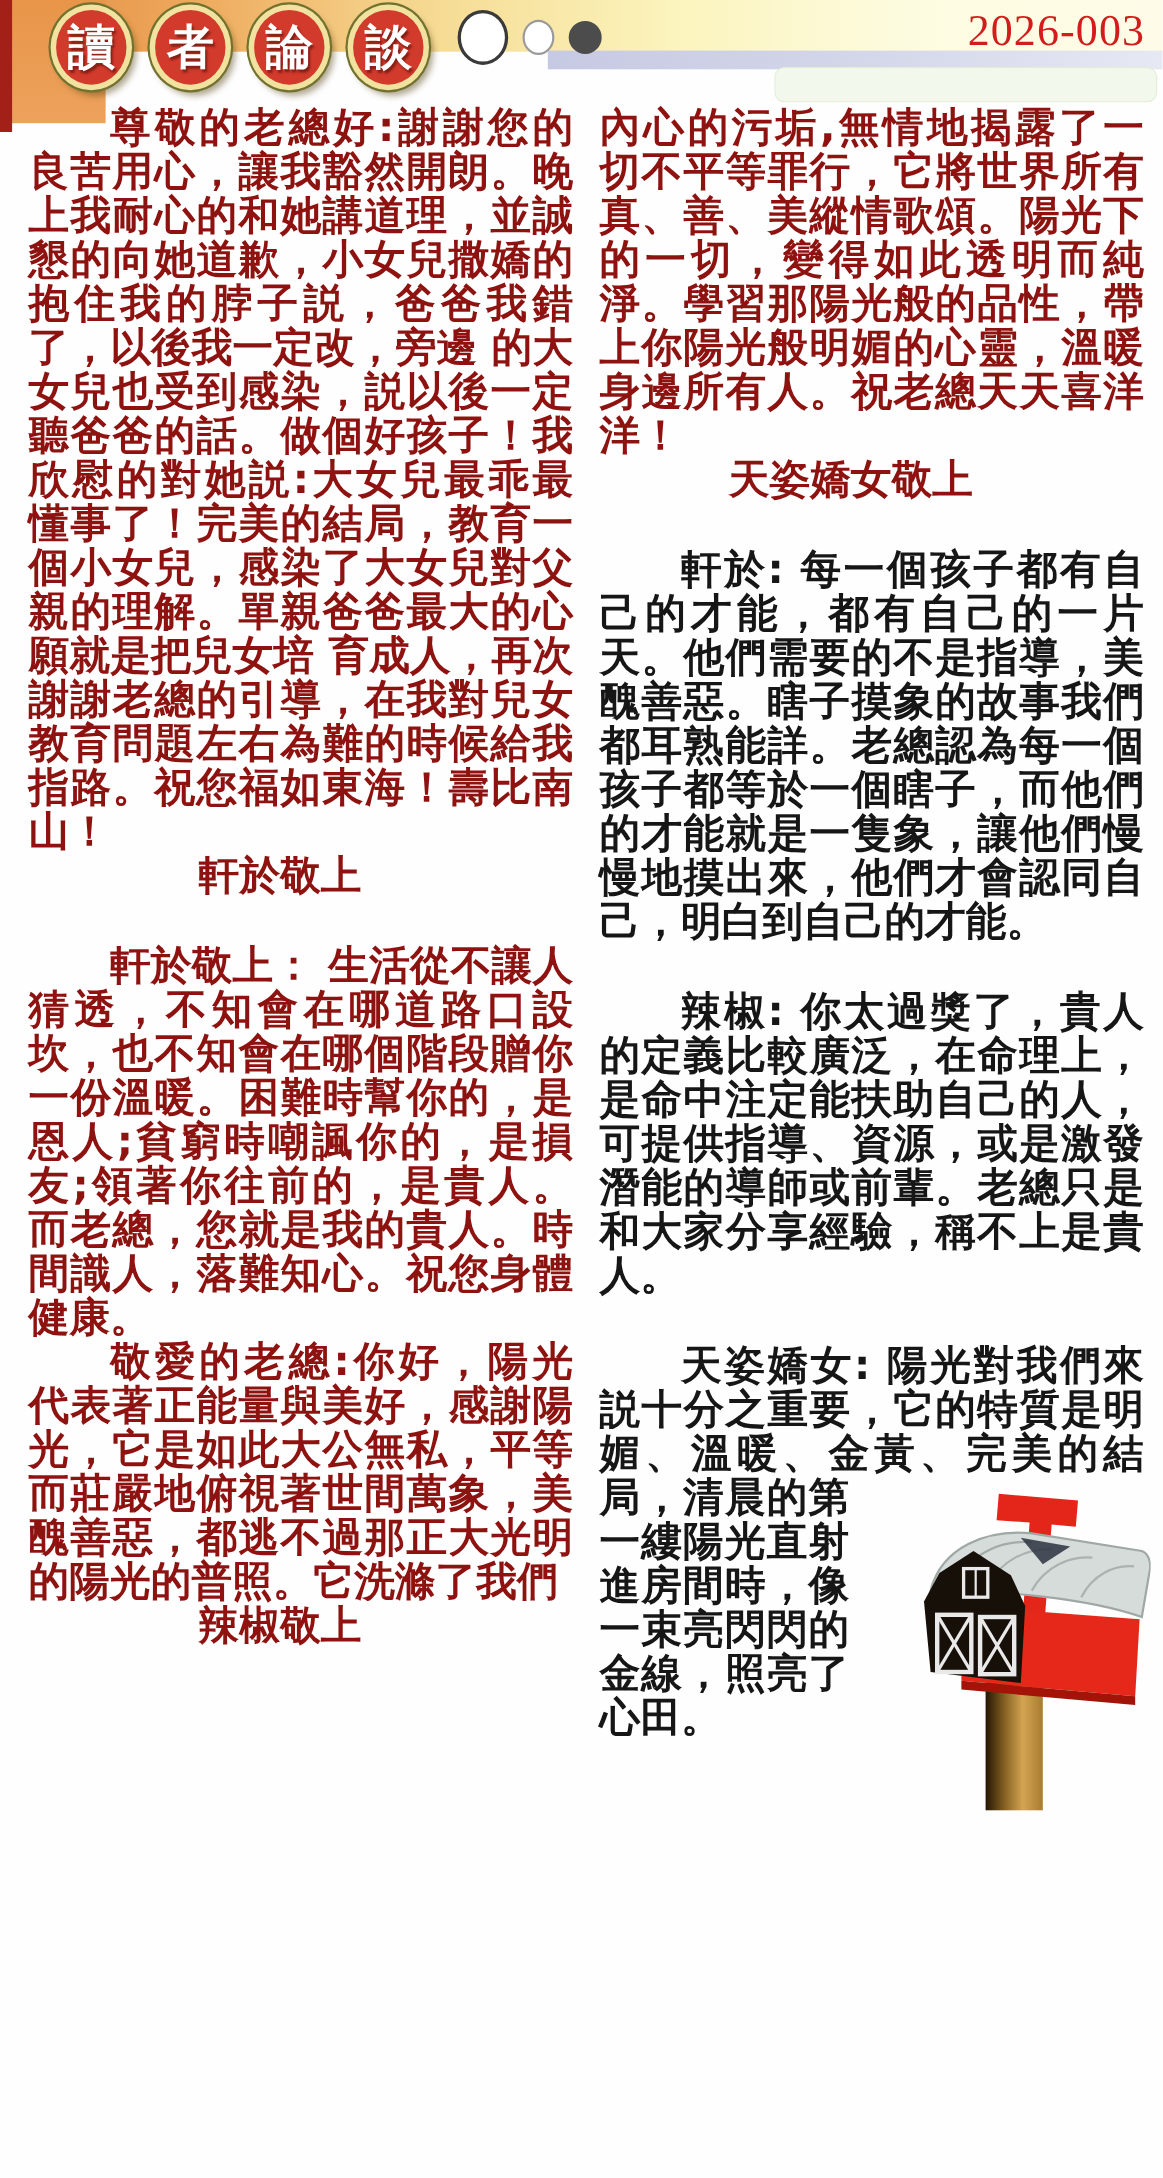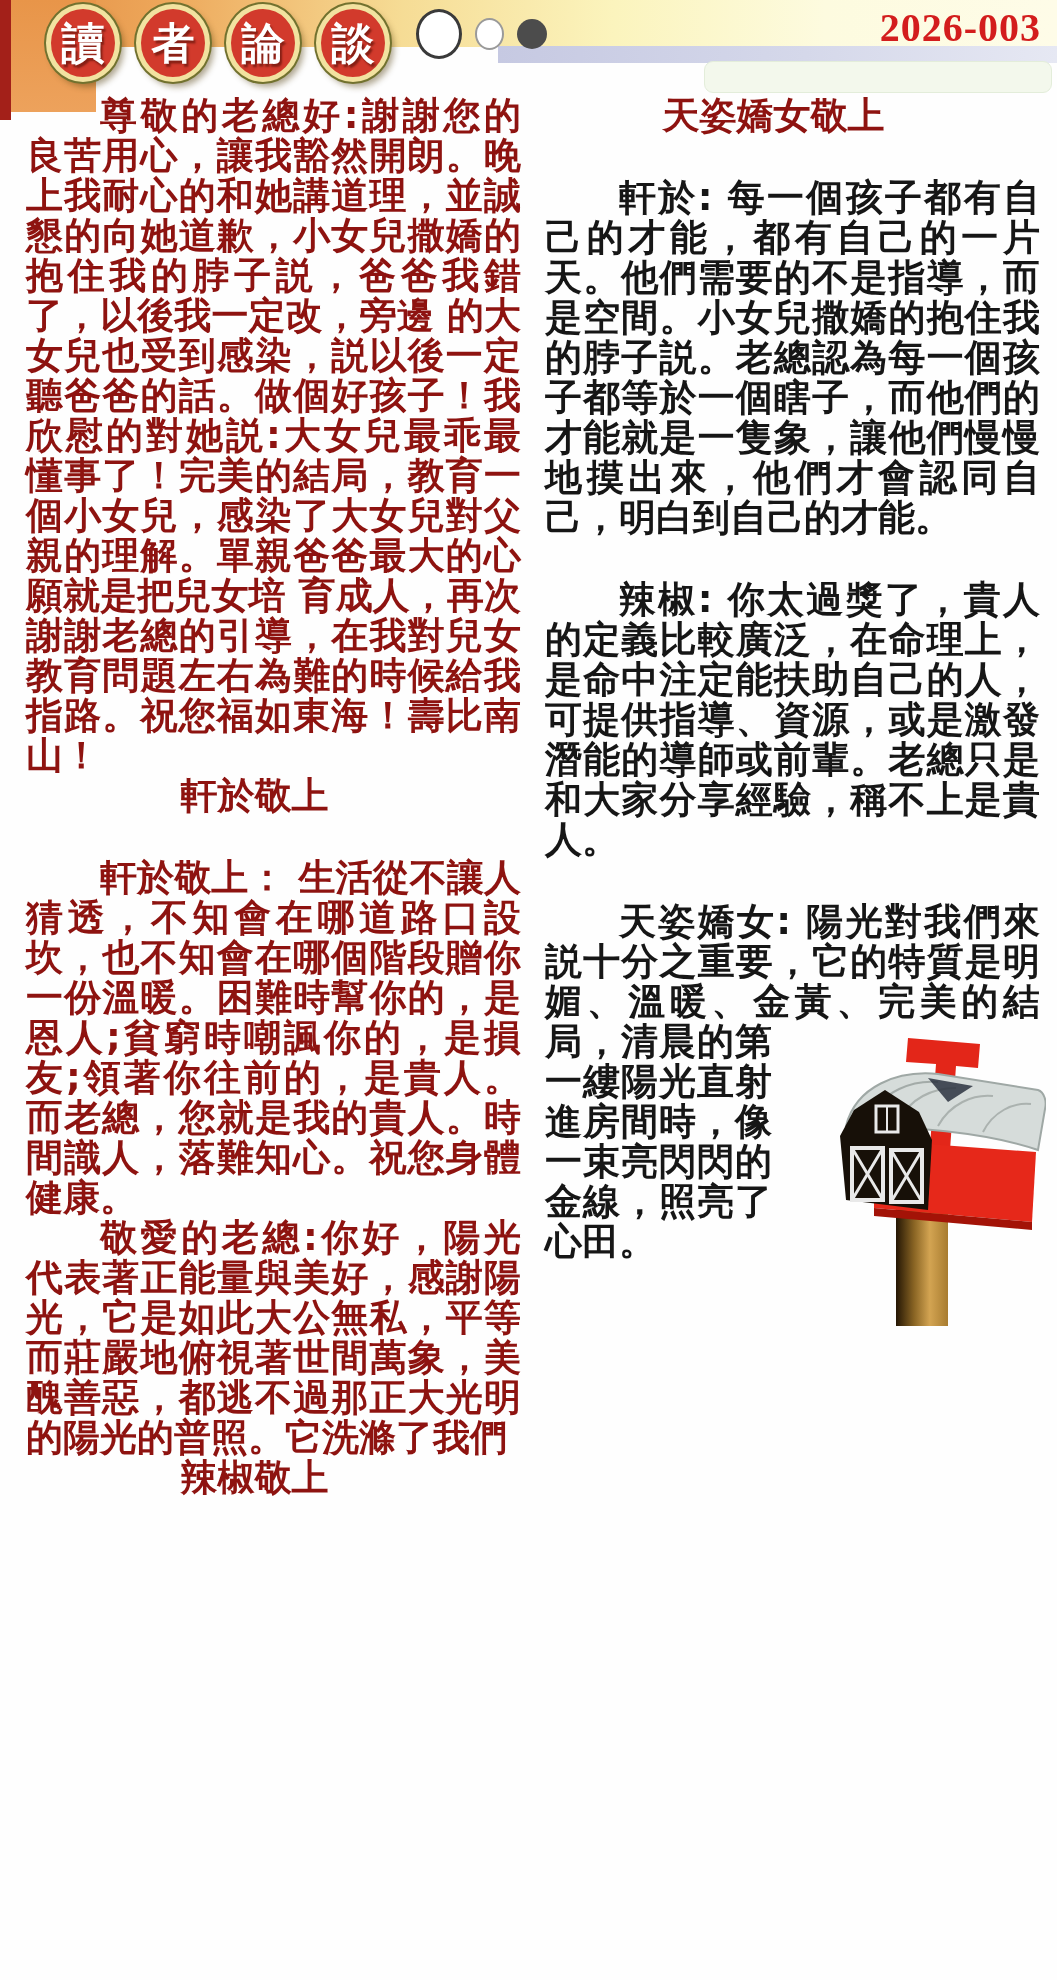--- a/index.html
+++ b/index.html
@@ -25,21 +25,21 @@
   .badge{width:64px;height:68px;background:#d23a2c;border:5px solid #f2e2a0;border-radius:50%;
     box-shadow:0 0 0 2px #72722f,4px 5px 6px rgba(80,60,10,.45);
     display:flex;align-items:center;justify-content:center;
     color:#ffffff;font-size:43px;font-weight:bold;line-height:1;
     text-shadow:2px 3px 2px rgba(70,10,0,.55);}
   .dots{position:absolute;top:8px;left:416px;height:52px;display:flex;align-items:center;gap:13px;}
   .dot1{width:40px;height:44px;border:3px solid #3a3a3a;border-radius:50%;background:#fff;}
   .dot2{width:25px;height:28px;border:2px solid #9a9a9a;border-radius:50%;background:#fff;}
   .dot3{width:30px;height:30px;border-radius:50%;background:#4c4c4c;}
   .issue{position:absolute;top:4px;right:16px;
-    font-family:"Liberation Serif",serif;font-weight:bold;font-size:40px;
+    font-family:"Liberation Serif",serif;font-weight:normal;font-size:40px;
     color:#d31d1d;letter-spacing:1px;}
 
   
   .columns{position:absolute;top:96px;left:26px;width:1014px;display:flex;gap:24px;}
   .col{width:495px;}
   p{margin:0;font-size:37px;line-height:40px;font-weight:bold;
     text-align:justify;text-justify:inter-character;}
   .red{color:#8e1310;}
   .black{color:#161616;}
   .indent{text-indent:2em;}
@@ -91,23 +91,24 @@
 
     <section class="col">
       <p class="red indent">尊敬的老總好:謝謝您的良苦用心，讓我豁然開朗。晚上我耐心的和她講道理，並誠懇的向她道歉，小女兒撒嬌的抱住我的脖子説，爸爸我錯了，以後我一定改，旁邊 的大女兒也受到感染，説以後一定聽爸爸的話。做個好孩子！我欣慰的對她説:大女兒最乖最懂事了！完美的結局，教育一個小女兒，感染了大女兒對父親的理解。單親爸爸最大的心願就是把兒女培 育成人，再次謝謝老總的引導，在我對兒女教育問題左右為難的時候給我指路。祝您福如東海！壽比南山！</p>
       <p class="red sig">軒於敬上</p>
       <p class="red indent">軒於敬上： 生活從不讓人猜透，不知會在哪道路口設坎，也不知會在哪個階段贈你一份溫暖。困難時幫你的，是恩人;貧窮時嘲諷你的，是損友;領著你往前的，是貴人。而老總，您就是我的貴人。時間識人，落難知心。祝您身體健康。</p>
       <p class="red indent">敬愛的老總:你好，陽光代表著正能量與美好，感謝陽光，它是如此大公無私，平等而莊嚴地俯視著世間萬象，美醜善惡，都逃不過那正大光明的陽光的普照。它洗滌了我們</p>
       <p class="red sig">辣椒敬上</p>
     </section>
 
     <section class="col">
+      <p class="red">內心的污垢,無情地揭露了一切不平等罪行，它將世界所有真、善、美縱情歌頌。陽光下的一切，變得如此透明而純淨。學習那陽光般的品性，帶上你陽光般明媚的心靈，溫暖身邊所有人。祝老總天天喜洋洋！</p>
       <p class="red sig">天姿嬌女敬上</p>
 
-      <p class="black indent reply">軒於: 每一個孩子都有自己的才能，都有自己的一片天。他們需要的不是指導，而是空間。小女兒撒嬌的抱住我的脖子説。老總認為每一個孩子都等於一個瞎子，而他們的才能就是一隻象，讓他們慢慢地摸出來，他們才會認同自己，明白到自己的才能。</p>
+      <p class="black indent reply">軒於: 每一個孩子都有自己的才能，都有自己的一片天。他們需要的不是指導，美醜善惡。瞎子摸象的故事我們都耳熟能詳。老總認為每一個孩子都等於一個瞎子，而他們的才能就是一隻象，讓他們慢慢地摸出來，他們才會認同自己，明白到自己的才能。</p>
       <p class="black indent reply">辣椒: 你太過獎了，貴人的定義比較廣泛，在命理上，是命中注定能扶助自己的人，可提供指導、資源，或是激發潛能的導師或前輩。老總只是和大家分享經驗，稱不上是貴人。</p>
 
       <p class="black indent reply">
         <span>天姿嬌女: 陽光對我們來説十分之重要，它的特質是明媚、溫暖、金黃、完美的結局，清</span><span class="mailbox-float">
             <svg viewBox="0 0 258 298" xmlns="http://www.w3.org/2000/svg">
           <defs>
             <linearGradient id="wood" x1="0" y1="0" x2="1" y2="0">
               <stop offset="0" stop-color="#241604"></stop>
               <stop offset="0.35" stop-color="#8a6524"></stop>
               <stop offset="0.65" stop-color="#d3a452"></stop>

